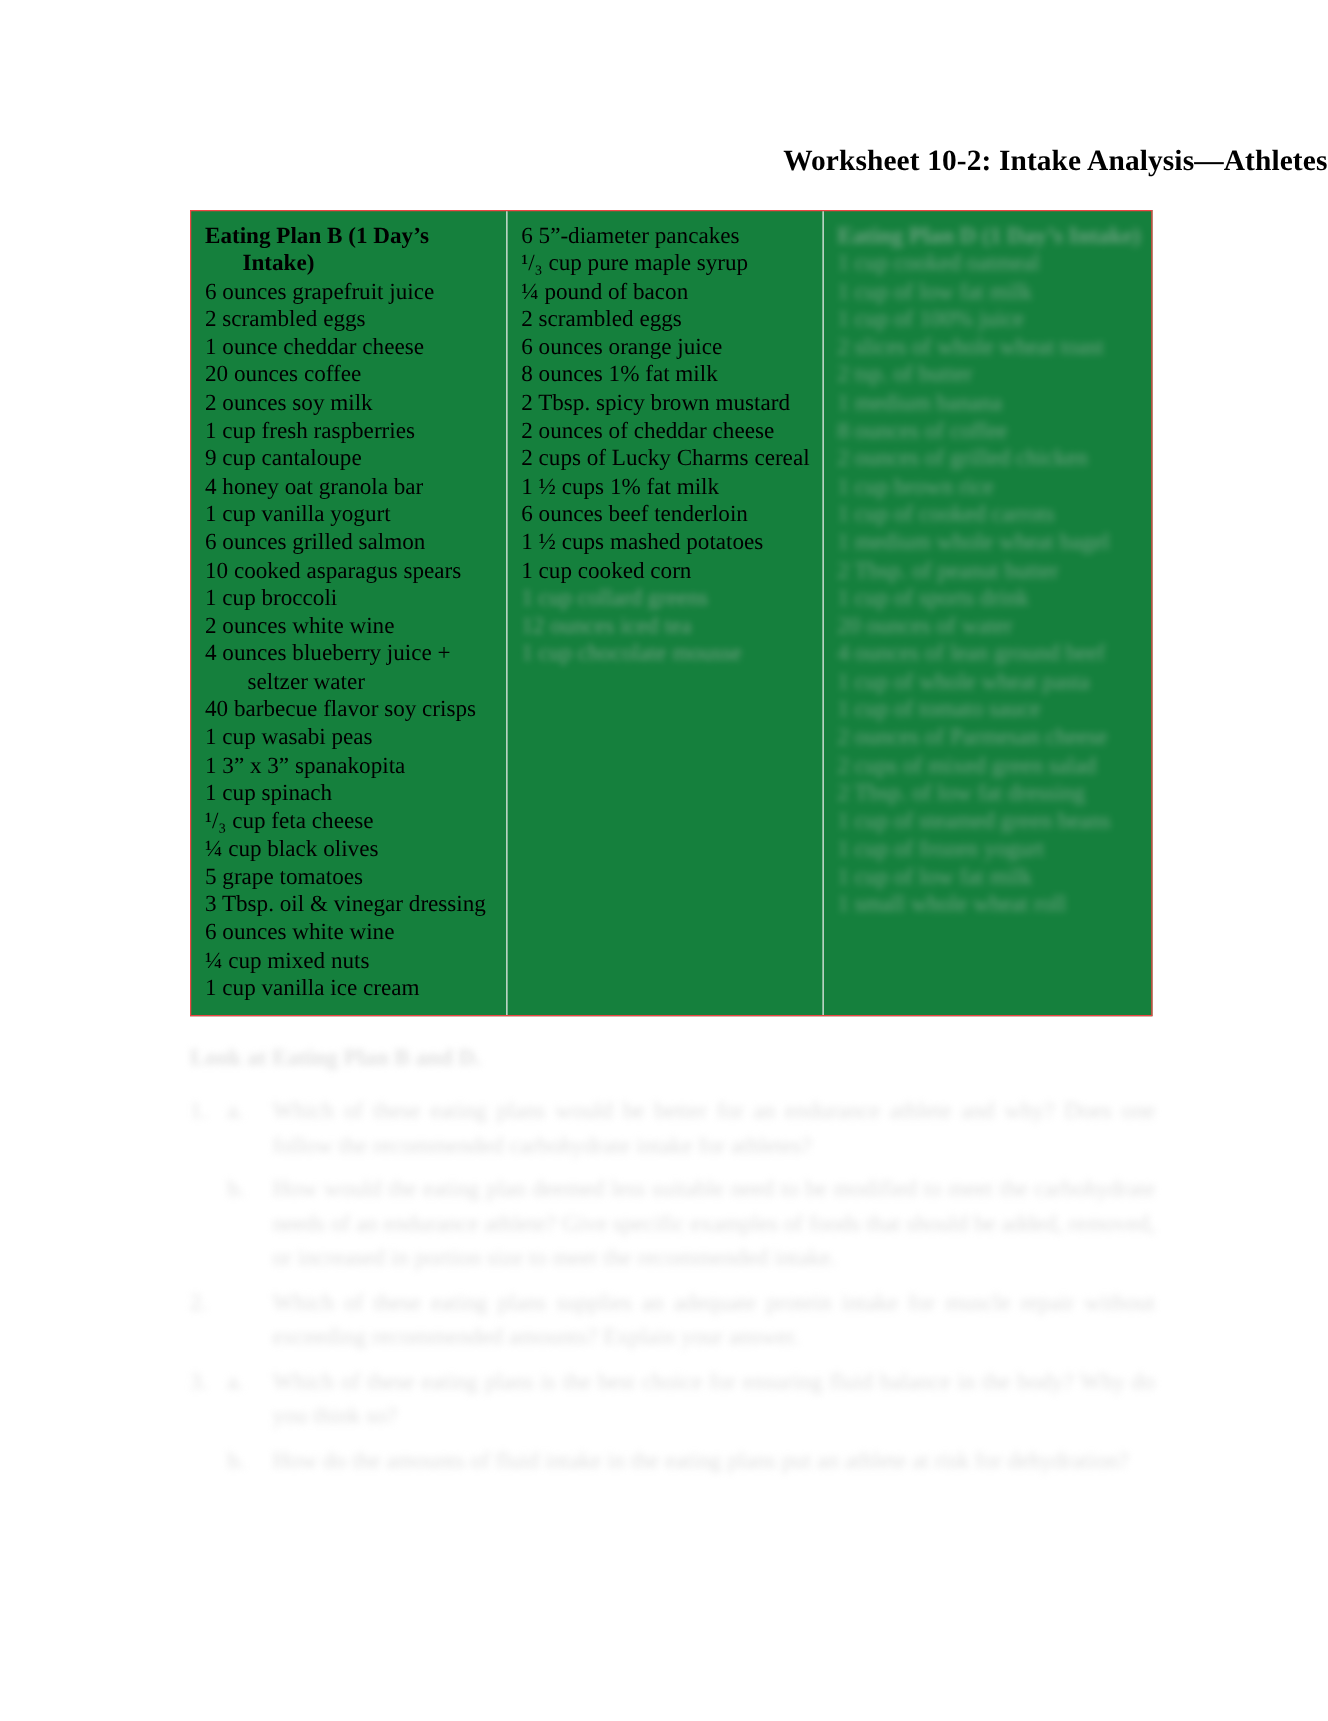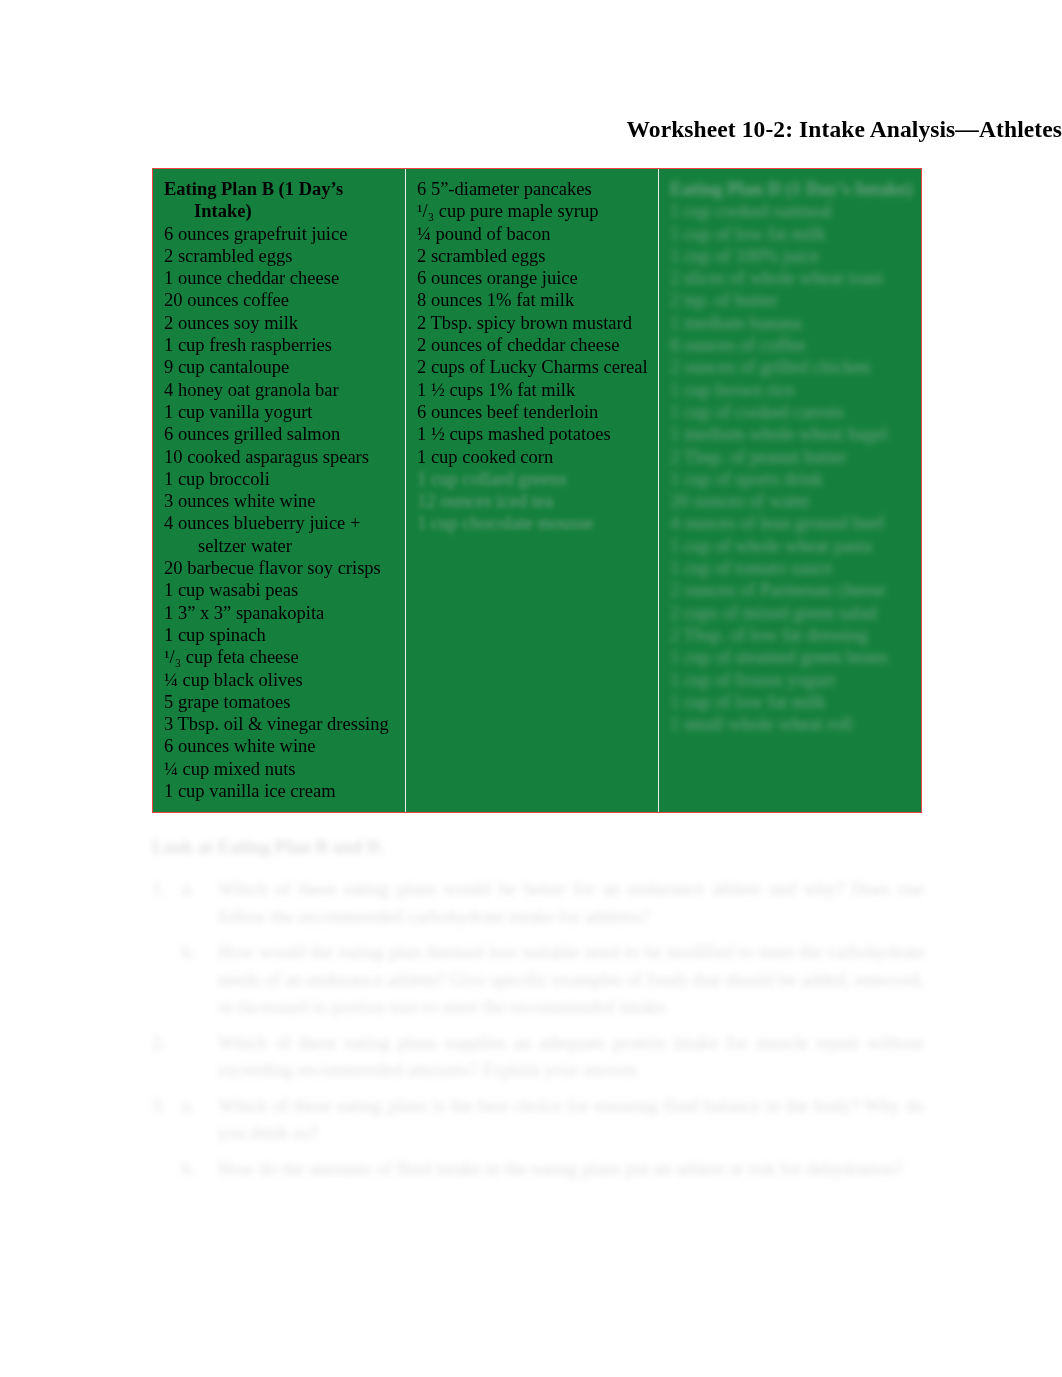--- a/index.html
+++ b/index.html
@@ -149,23 +149,23 @@
         <li>1 ounce cheddar cheese</li>
         <li>20 ounces coffee</li>
         <li>2 ounces soy milk</li>
         <li>1 cup fresh raspberries</li>
         <li>9 cup cantaloupe</li>
         <li>4 honey oat granola bar</li>
         <li>1 cup vanilla yogurt</li>
         <li>6 ounces grilled salmon</li>
         <li>10 cooked asparagus spears</li>
         <li>1 cup broccoli</li>
-        <li>3 ounces white wine</li>
+        <li>2 ounces white wine</li>
         <li>4 ounces blueberry juice + seltzer water</li>
-        <li>20 barbecue flavor soy crisps</li>
+        <li>40 barbecue flavor soy crisps</li>
         <li>1 cup wasabi peas</li>
         <li>1 3” x 3” spanakopita</li>
         <li>1 cup spinach</li>
         <li>¹/₃ cup feta cheese</li>
         <li>¼ cup black olives</li>
         <li>5 grape tomatoes</li>
         <li>3 Tbsp. oil &amp; vinegar dressing</li>
         <li>6 ounces white wine</li>
         <li>¼ cup mixed nuts</li>
         <li>1 cup vanilla ice cream</li>

